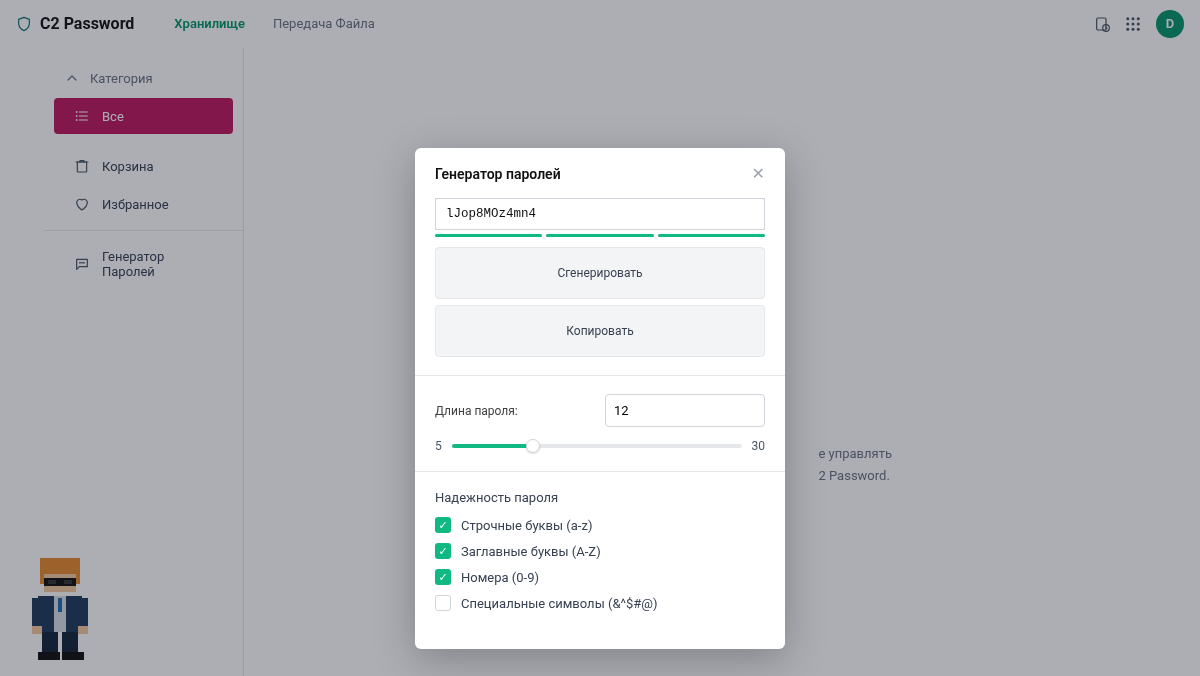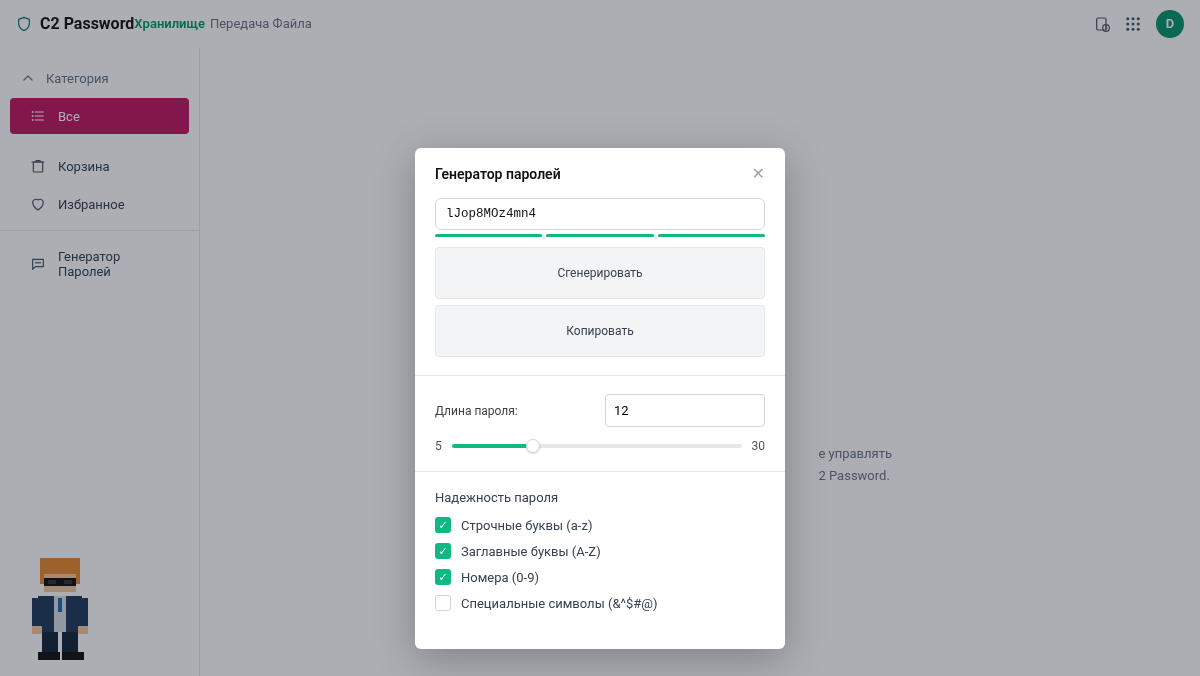--- a/index.html
+++ b/index.html
@@ -4,46 +4,46 @@
 <style>
 * { box-sizing: border-box; margin: 0; padding: 0; font-family: -apple-system, BlinkMacSystemFont, "Segoe UI", Roboto, sans-serif; }
 html, body { width: 1200px; height: 676px; overflow: hidden; background: #fff; }
 
 .app { position: relative; width: 100%; height: 100%; }
 
 
 .header { height: 48px; display: flex; align-items: center; padding: 0 16px; border-bottom: 1px solid transparent; }
 .logo-wrap { display: flex; align-items: center; gap: 8px; }
 .app-title { font-size: 16px; font-weight: 700; color: #111; }
-.header-nav { display: flex; gap: 5px; }
+.header-nav { display: flex; gap: 28px; margin-left: 40px; }
 .nav-link { font-size: 13px; color: #6b7280; cursor: pointer; }
 .nav-link.active { color: #059669; font-weight: 600; }
 .header-right { margin-left: auto; display: flex; align-items: center; gap: 14px; }
 .avatar { width: 28px; height: 28px; border-radius: 50%; background: #059669; color: #fff; display: flex; align-items: center; justify-content: center; font-size: 13px; font-weight: 600; }
 
 
 .body { display: flex; height: calc(100% - 48px); }
-.sidebar { width: 200px; border-right: 1px solid #e5e7eb; padding-top: 12px; }
+.sidebar { width: 200px; border-right: 1px solid #e5e7eb; padding-top: 12px; margin-left: 44px; }
 .sb-header { display: flex; align-items: center; gap: 10px; padding: 10px 20px; color: #6b7280; font-size: 13px; }
 .sb-item { display: flex; align-items: center; gap: 12px; padding: 10px 20px; margin: 2px 10px; border-radius: 4px; font-size: 13px; color: #374151; cursor: pointer; }
 .sb-item.active { background: #be185d; color: #fff; }
 .sb-spacer { height: 10px; }
 .sb-divider { height: 1px; background: #e5e7eb; margin: 8px 0; }
 
 .main { flex: 1; position: relative; display:flex; align-items:center; justify-content:center; }
 .bg-text { color: #6b7280; font-size: 13px; text-align: center; line-height: 1.7; }
 
 
 .overlay { position: absolute; inset: 0; background: rgba(17,24,39,0.35); display: flex; align-items: flex-start; justify-content: center; }
 .modal { width: 370px; background: #fff; border-radius: 6px; margin-top: 148px; box-shadow: 0 10px 40px rgba(0,0,0,0.25); padding: 18px 20px 28px; }
 .modal-head { display: flex; align-items: center; justify-content: space-between; margin-bottom: 16px; }
 .modal-title { font-size: 14px; font-weight: 600; color: #111; }
 .close-btn { color: #9ca3af; cursor: pointer; font-size: 16px; line-height: 1; }
 
-.pwd-box { border: 1px solid #d1d5db; border-radius: 6px; padding: 8px 10px; font-family: "Courier New", monospace; font-size: 12.5px; color: #111; }
+.pwd-box { border: 1px solid #d1d5db; border-radius: 0; padding: 8px 10px; font-family: "Courier New", monospace; font-size: 12.5px; color: #111; }
 .strength { display: flex; gap: 4px; margin: 4px 0 10px; }
 .strength div { flex: 1; height: 3px; background: #10b981; border-radius: 2px; }
 
 .act-btn { display: block; width: 100%; background: #f3f4f6; border: 1px solid #e5e7eb; border-radius: 4px; padding: 18px 0; text-align: center; font-size: 12px; color: #374151; cursor: pointer; margin-bottom: 6px; }
 .act-btn:last-of-type { margin-bottom: 0; }
 
 .sep { height: 1px; background: #e5e7eb; margin: 18px -20px; }
 
 .len-row { display: flex; align-items: center; gap: 12px; }
 .len-label { font-size: 12px; color: #404040; }

